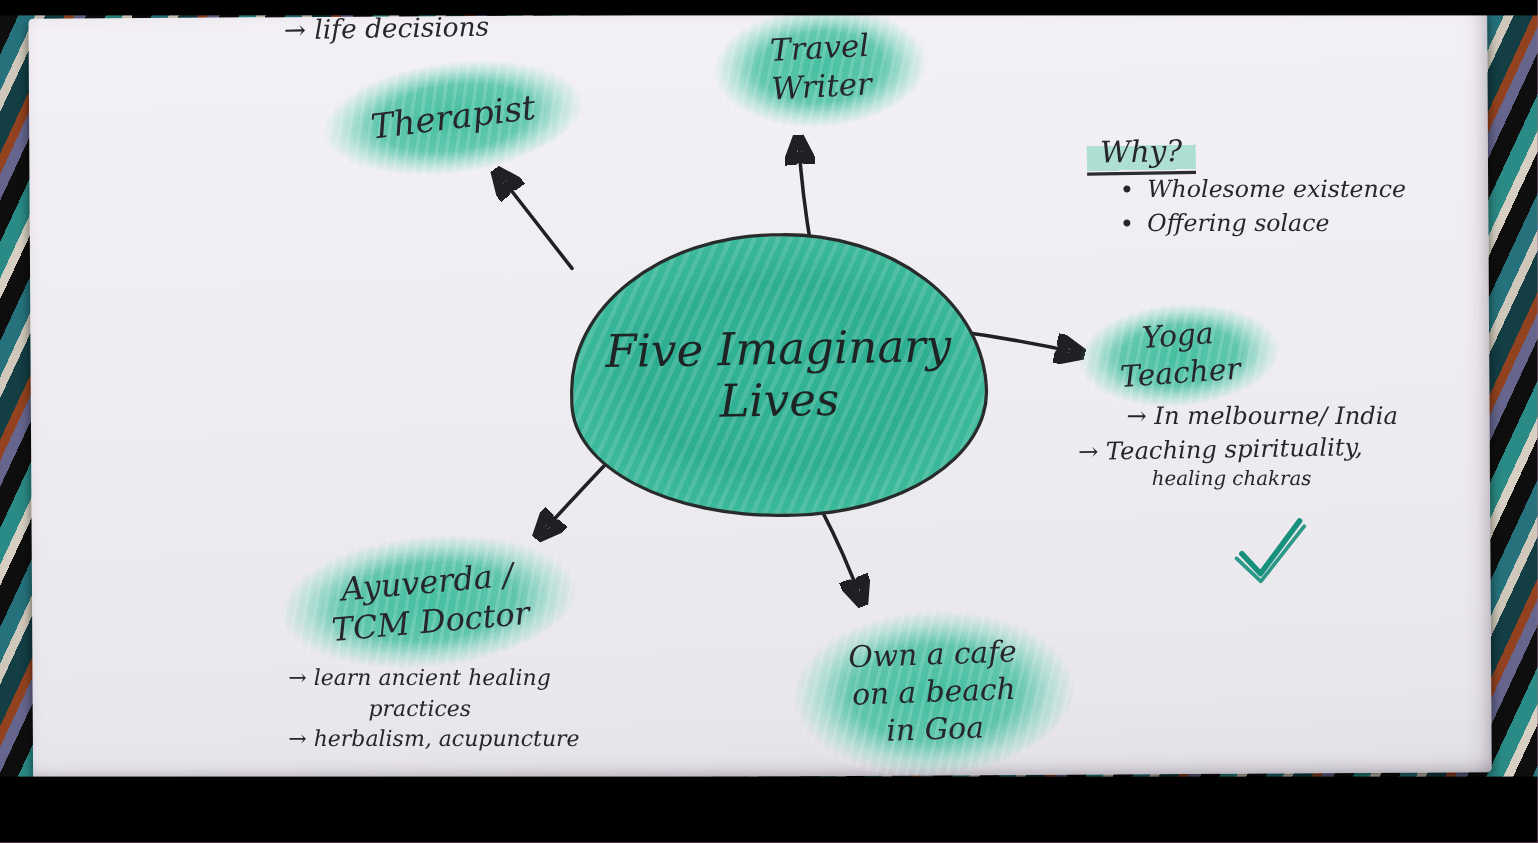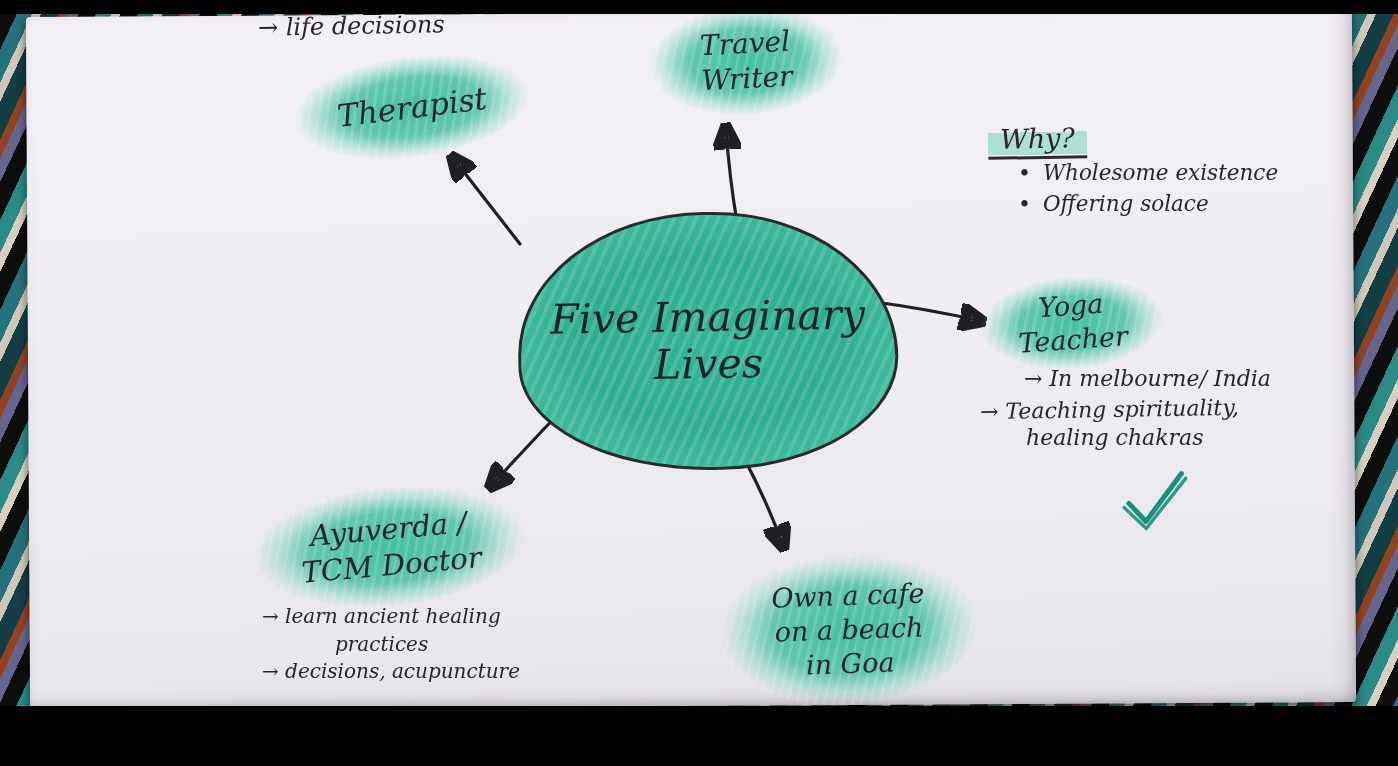--- a/index.html
+++ b/index.html
@@ -91,21 +91,21 @@
   }
 
   .bullets { position: absolute; left: 1012px; top: 160px; width: 310px; }
   .bullet-row { display: flex; align-items: flex-start; margin-bottom: 3px; }
   .bullet-row::before { content: "•"; font-size: 22px; color: #26262b; margin: 0 12px 0 6px; line-height: 1.25; }
   .btext { font-size: 21.5px; line-height: 1.22; white-space: normal; width: 242px; }
 
   .note { position: absolute; font-size: 20px; }
   .yoga-note1 { left: 980px; top: 366px; font-size: 22px; margin-left: 44px; }
   .yoga-note2 { left: 980px; top: 397px; font-size: 22px; transform: rotate(-1deg); }
-  .yoga-note3 { left: 1026px; top: 425px; font-size: 22px; }
+  .yoga-note3 { left: 1047px; top: 425px; font-size: 18px; }
   .ayur-note1 { left: 262px; top: 604px; }
   .ayur-note2 { left: 298px; top: 632px; margin-left: 37px; }
   .ayur-note3 { left: 262px; top: 659px; }
 
   .arrows { position: absolute; inset: 0; z-index: 2; }
   .arrows path { stroke: #1f1f24; stroke-width: 3.2; fill: none; stroke-linecap: round; }
 
   .check-wrap { position: absolute; left: 1120px; top: 470px; transform: rotate(-3deg); }
 </style>
 </head>
@@ -180,21 +180,21 @@
 
     <div class="blob ayur-blob">
       <span class="hw label">
         <span>Ayuverda /</span><br>
         <span>TCM Doctor</span>
       </span>
     </div>
 
     <span class="hw note ayur-note1">→ learn ancient healing</span>
     <span class="hw note ayur-note2">practices</span>
-    <span class="hw note ayur-note3">→ decisions, acupuncture</span>
+    <span class="hw note ayur-note3">→ herbalism, acupuncture</span>
 
     <div class="blob cafe-blob">
       <span class="hw label">
         <span>Own a cafe</span><br>
         <span>on a beach</span><br>
         <span>in Goa</span>
       </span>
     </div>
 
   </div>

